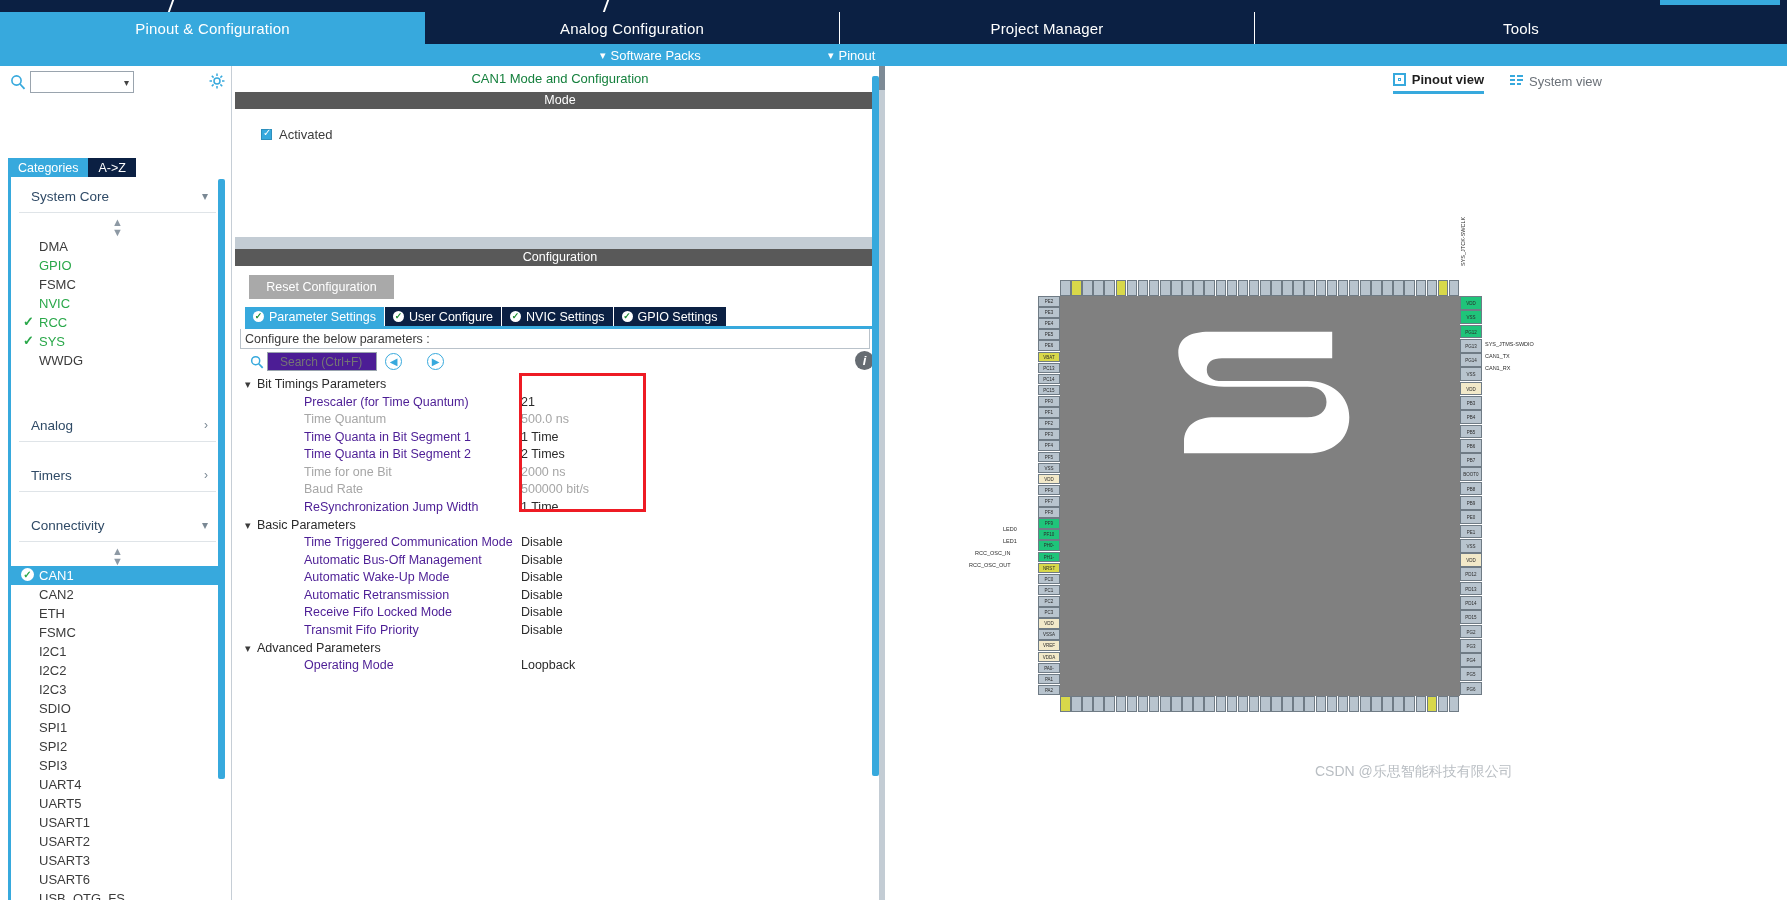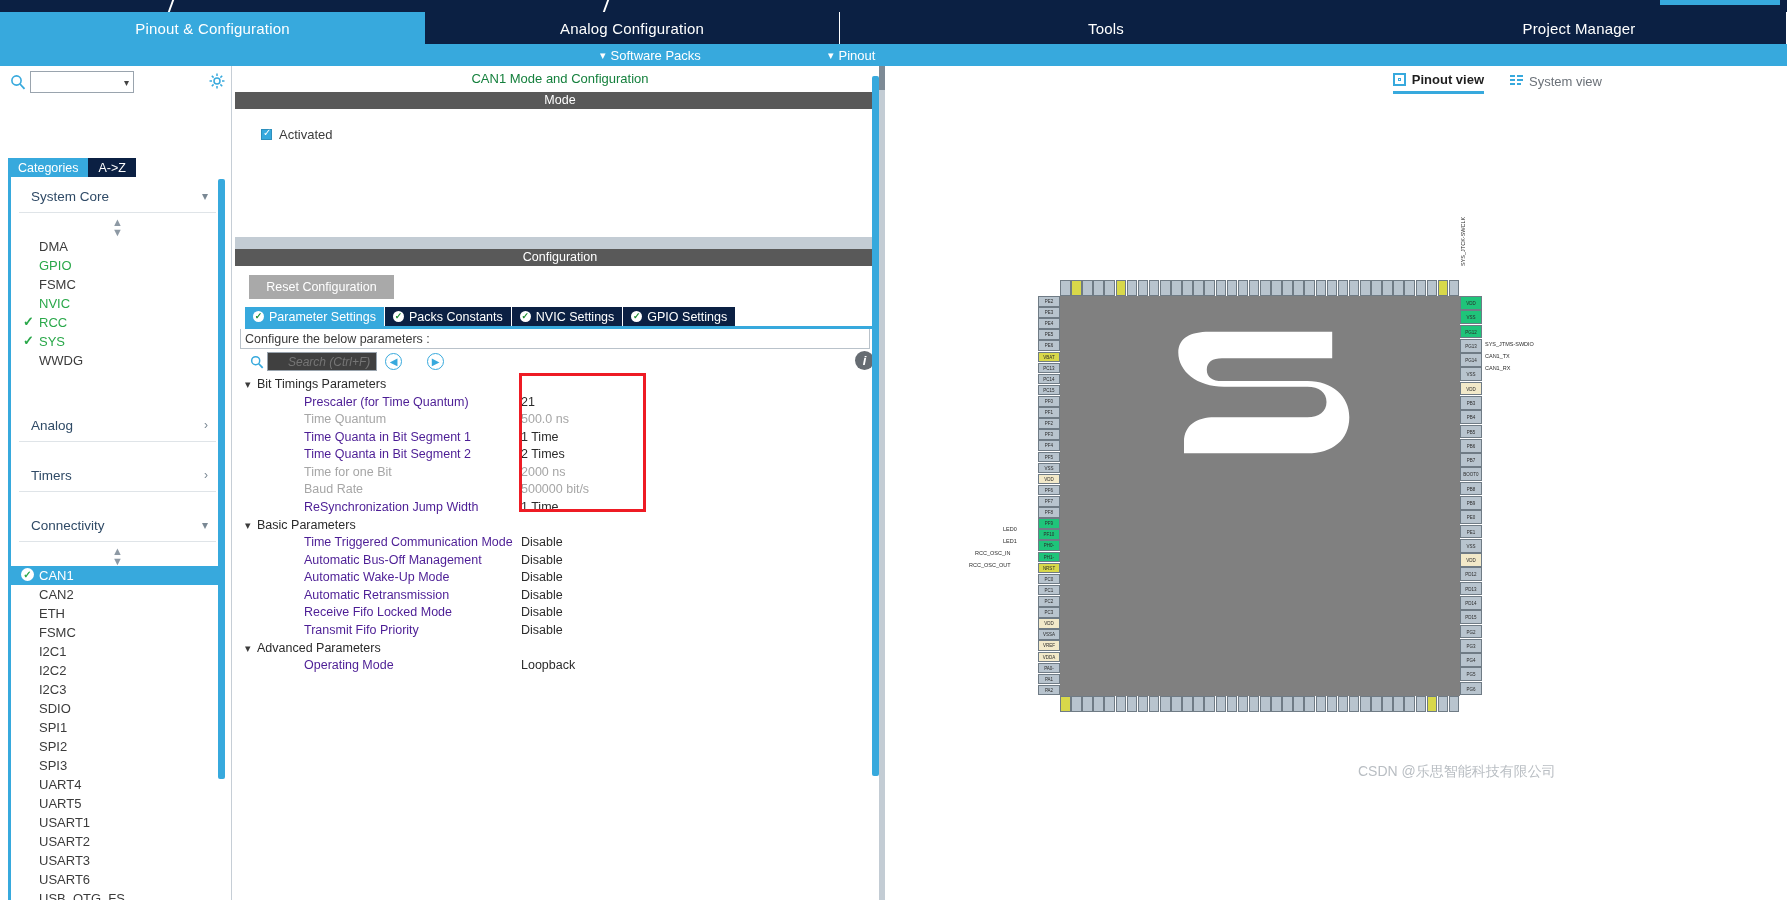--- a/index.html
+++ b/index.html
@@ -145,22 +145,22 @@
 
   .configLine {
     margin-left:5px; width:630px; height:20px; line-height:20px;
     border:1px solid #b9c2ca; border-top:none; padding-left:4px;
     font-size:12.5px; color:#3b3b3b; background:#fff;
   }
   .searchrow2 { margin-left:10px; width:630px; height:26px; position:relative; background:#fff; }
   .mag2 { position:absolute; left:5px; top:6px; }
   .srchInput {
     position:absolute; left:22px; top:3px; width:110px; height:19px;
-    border:1px solid #9aa4ae; background:#404040; font-size:12px;
-    color:#9aa4ae; font-style:italic; padding-left:20px;
+    border:1px solid #9aa4ae; background:#4c1d95; font-size:12px;
+    color:#9aa4ae; padding-left:12px;
     font-family:"Liberation Sans", sans-serif;
   }
   .navarrow {
     position:absolute; top:4px; width:17px; height:17px; border-radius:50%;
     border:1.5px solid #37a9dd; color:#37a9dd; font-size:10px;
     display:flex; align-items:center; justify-content:center; cursor:pointer;
   }
   .na1 { left:140px; }
   .na2 { left:182px; }
   .infoicon {
@@ -231,46 +231,46 @@
   }
   .pin.g { background:#1fc47a; }
   .pin.y { background:#d8d84a; }
   .pin.b { background:#b8c4ce; }
   .pin.c { background:#f2e9c9; }
 
   .sidelabel { position:absolute; font-size:5.5px; color:#2b2b2b; white-space:nowrap; }
 
   .watermark {
     position:absolute; left:1315px; top:763px;
-    font-size:14px; color:#b9bec3; white-space:nowrap;margin-left:43px;
+    font-size:14px; color:#b9bec3; white-space:nowrap;
   }
 </style>
 </head>
 <body>
 
 <div class="app">
 
   <div class="topstrip">
     <div class="diag" style="left:170px;"></div>
     <div class="diag" style="left:605px;"></div>
     <div style="position:absolute;left:1660px;top:0;width:120px;height:5px;background:#37a9dd;"></div>
   </div>
 
   <div class="maintabs">
     <div class="maintab t1 active">
         <span>Pinout &amp; Configuration</span>
       </div>
     <div class="maintab t2">
         <span>Analog Configuration</span>
       </div>
+    <div class="maintab t3">
+        <span>Project Manager</span>
+      </div>
     <div class="maintab t4">
         <span>Tools</span>
-      </div>
-    <div class="maintab t3">
-        <span>Project Manager</span>
       </div>
   </div>
 
   <div class="subbar">
     <div class="subitem sp-1">
       <span class="chev">▾</span>
       <span>Software Packs</span>
     </div>
     <div class="subitem sp-2">
       <span class="chev">▾</span>
@@ -389,21 +389,21 @@
     <div class="confbox">
       <button class="resetbtn">Reset Configuration</button>
 
       <div class="tabstrip">
         <div class="ptab active">
           <span class="tickcircle">✓</span>
           <span>Parameter Settings</span>
         </div>
         <div class="ptab">
           <span class="tickcircle">✓</span>
-          <span>Packs Constants</span>
+          <span>User Configure</span>
         </div>
         <div class="ptab">
           <span class="tickcircle">✓</span>
           <span>NVIC Settings</span>
         </div>
         <div class="ptab">
           <span class="tickcircle">✓</span>
           <span>GPIO Settings</span>
         </div>
       </div>

